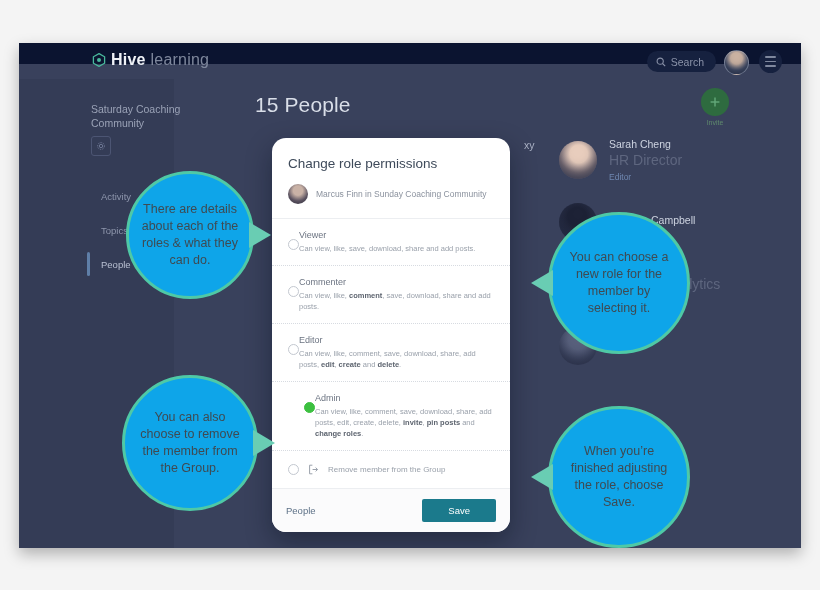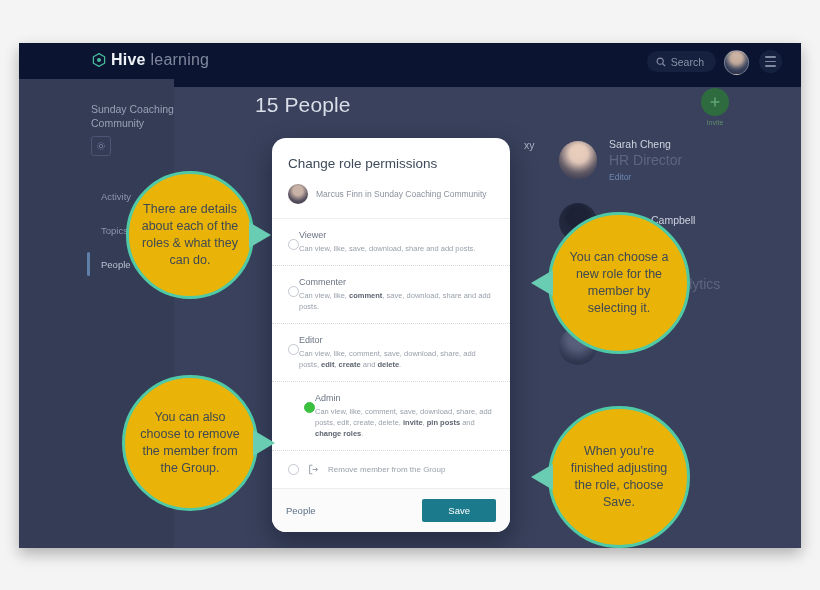--- a/index.html
+++ b/index.html
@@ -11,21 +11,21 @@
 
   
   #app-frame{
     position:absolute;left:19px;top:43px;width:782px;height:505px;
     background:#39415c;overflow:hidden;
     box-shadow:0 6px 14px rgba(0,0,0,.28);
   }
 
   
   #topbar{
-    position:absolute;left:0;top:0;width:100%;height:44px;
+    position:absolute;left:0;top:0;width:100%;height:21px;
     background:#0b1430;
   }
   #brand{
     position:absolute;left:73px;top:8px;
     display:flex;align-items:center;gap:5px;
     font-size:16px;letter-spacing:.2px;
   }
   .brand-hex{width:14px;height:14px;position:relative;}
   .brand-hex svg{display:block;}
   #brand-hive{color:#eef1f6;font-weight:bold;}
@@ -158,21 +158,21 @@
   }
   #cancel-button{color:#5c7086;font-size:9.5px;}
   #save-button{
     background:#1b7a8c;color:#fff;font-size:9.5px;
     padding:6px 26px;border-radius:2px;text-align:center;
   }
 
   
   .bubble{
     position:absolute;border-radius:50%;
-    background:#eab308;border:3px solid #4fc9a6;
+    background:#0ea5e9;border:3px solid #4fc9a6;
     display:flex;align-items:center;justify-content:center;text-align:center;
     color:#3f4a52;font-size:12.5px;line-height:17px;
     box-sizing:border-box;padding:0 12px;z-index:30;
   }
   .bubble .tail{
     position:absolute;width:0;height:0;
   }
   .tail-right{
     right:-20px;top:50%;margin-top:-13px;
     border-top:13px solid transparent;border-bottom:13px solid transparent;
@@ -220,21 +220,21 @@
 
     <div id="hamburger">
       <span></span>
       <span></span>
       <span></span>
     </div>
   </div>
 
   <div id="left-rail"></div>
 
-  <div id="group-title">Sunday Coaching Community</div>
+  <div id="group-title">Saturday Coaching Community</div>
 
   <div id="group-settings-btn">
     <span>
       <svg width="10" height="10" viewBox="0 0 10 10">
         <circle cx="5" cy="5" r="1.7" fill="none" stroke="#6d7governance" stroke-width="1"></circle>
         <circle cx="5" cy="5" r="1.7" fill="none" stroke="#6d7794" stroke-width="1"></circle>
         <circle cx="5" cy="5" r="3.4" fill="none" stroke="#6d7794" stroke-width="1" stroke-dasharray="1.4 1.1"></circle>
       </svg>
     </span>
   </div>

